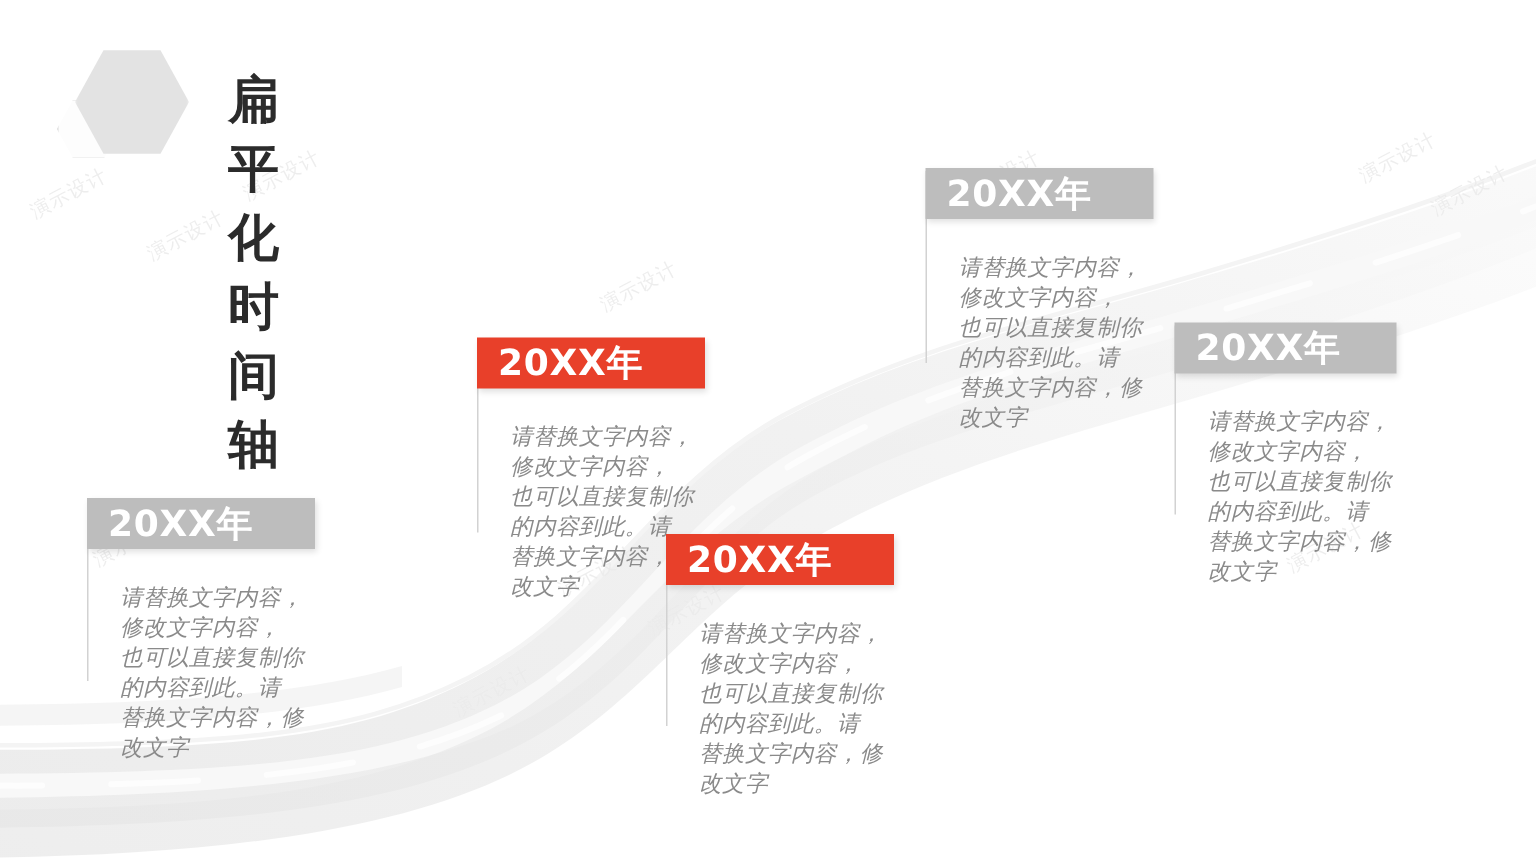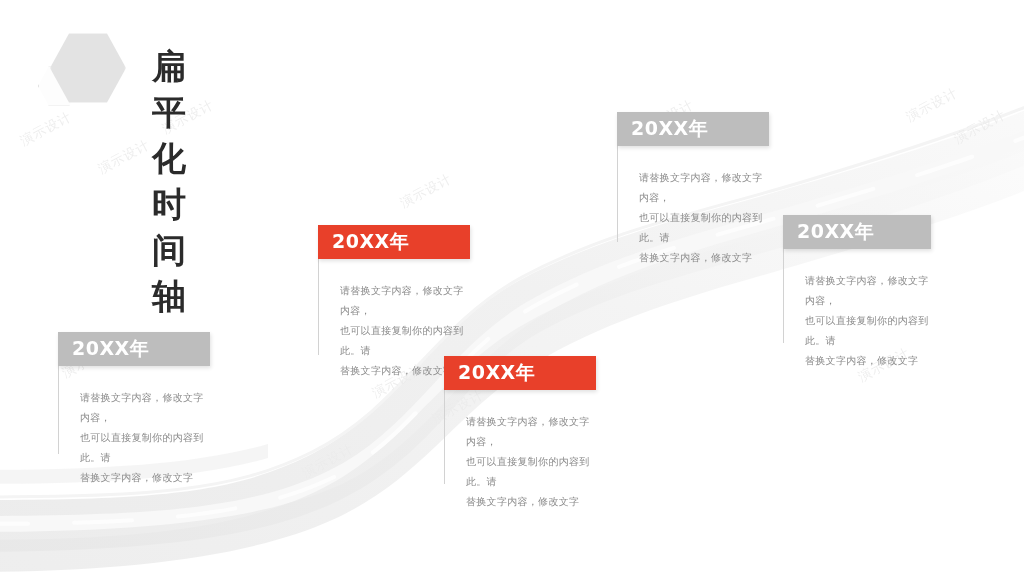--- a/index.html
+++ b/index.html
@@ -127,37 +127,38 @@
   .card .bar {
     position: relative;
     height: 34px;
     display: flex;
     align-items: center;
     box-sizing: border-box;
     padding-left: 14px;
     box-shadow: 1px 2px 4px rgba(0,0,0,.12);
   }
   .card .bar .year {
-    font-size: 19px;
+    font-size: 24px;
     font-weight: bold;
     color: #ffffff;
     letter-spacing: .5px;
     font-family: "DejaVu Sans", "Liberation Sans", sans-serif;
   }
   .card.gray .bar { background: #bdbdbd; }
   .card.red  .bar { background: #e8402a; }
 
   .card .body {
     margin-top: 22px;
     padding-left: 22px;
-    font-size: 10px;
+    font-size: 15px;
     line-height: 20px;
     color: #8a8a8a;
     font-family: "DejaVu Sans", "Liberation Sans", sans-serif;
     letter-spacing: .3px;
+    font-style: italic;
   }
   .card .body p { margin: 0; }
 </style>
 </head>
 <body>
 
 <div id="slide">
 
   <div class="road-layer">
     <svg width="1024" height="576" viewBox="0 0 1024 576" xmlns="http://www.w3.org/2000/svg">

